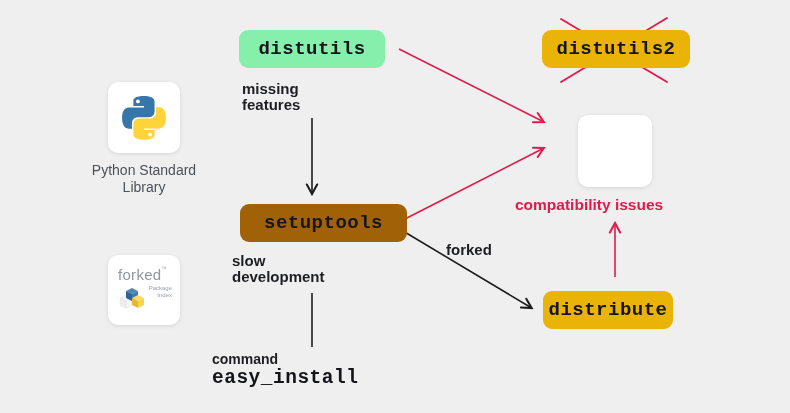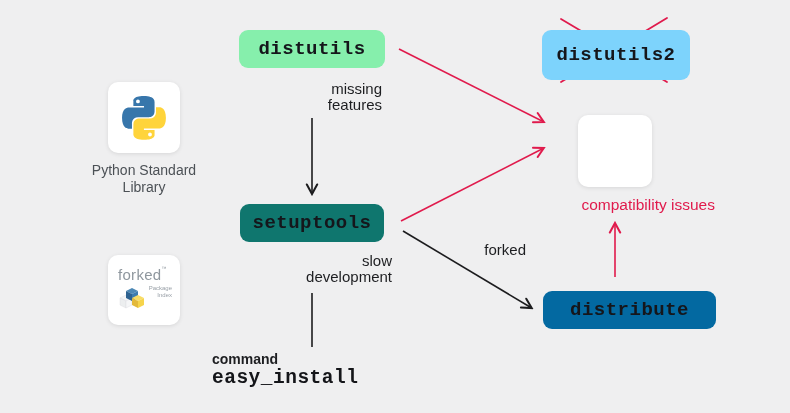--- a/index.html
+++ b/index.html
@@ -10,42 +10,42 @@
   }
   .arrows{position:absolute;left:0;top:0;width:790px;height:413px;}
 
   .node{
     position:absolute;display:flex;align-items:center;justify-content:center;
     font-family:"Liberation Mono","DejaVu Sans Mono",monospace;
     font-weight:700;font-size:19px;letter-spacing:.5px;color:#15161b;
     border-radius:9px;
   }
   .node-distutils  {left:239px;top:30px;width:146px;height:38px;background:#86efac;}
-  .node-setuptools {left:240px;top:204px;width:144px;height:38px;background:#0f766e;}
-  .node-distutils2 {left:542px;top:30px;width:148px;height:50px;background:#7dd3fc;}
-  .node-distribute {left:543px;top:291px;width:173px;height:38px;background:#0369a1;}
+  .node-setuptools {left:240px;top:204px;width:167px;height:38px;background:#a16207;}
+  .node-distutils2 {left:542px;top:30px;width:148px;height:38px;background:#eab308;}
+  .node-distribute {left:543px;top:291px;width:130px;height:38px;background:#eab308;}
 
   .card{
     position:absolute;background:#ffffff;border-radius:10px;
     box-shadow:0 1px 4px rgba(0,0,0,.10);
     display:flex;align-items:center;justify-content:center;
   }
   .python-card{left:108px;top:82px;width:72px;height:71px;}
   .pypi-card{left:108px;top:255px;width:72px;height:70px;}
   .white-card{left:578px;top:115px;width:74px;height:72px;}
 
   .caption{
     position:absolute;text-align:center;font-size:14px;font-weight:500;
     color:#4c5156;line-height:16.5px;
   }
   .caption-python{left:74px;top:162px;width:140px;text-align:center;}
   .caption-external{left:74px;top:334px;width:140px;}
 
   .ann{
-    position:absolute;text-align:right;font-size:15px;font-weight:400;
+    position:absolute;text-align:left;font-size:15px;font-weight:700;
     color:#1d1e21;line-height:16px;
   }
   .ann-missing{left:242px;top:81px;width:140px;}
   .ann-slow{left:232px;top:253px;width:160px;}
   .ann-abandoned{left:546px;top:87px;width:140px;}
   .ann-forked{left:446px;top:242px;width:80px;}
   .ann-compat{left:515px;top:197px;width:200px;color:#e01a4c;font-size:15.5px;}
 
   .easy-block{position:absolute;left:212px;top:352px;width:200px;text-align:left;}
   .easy-block .cmd{font-size:14px;font-weight:600;color:#1d1e21;line-height:15px;display:block;}

